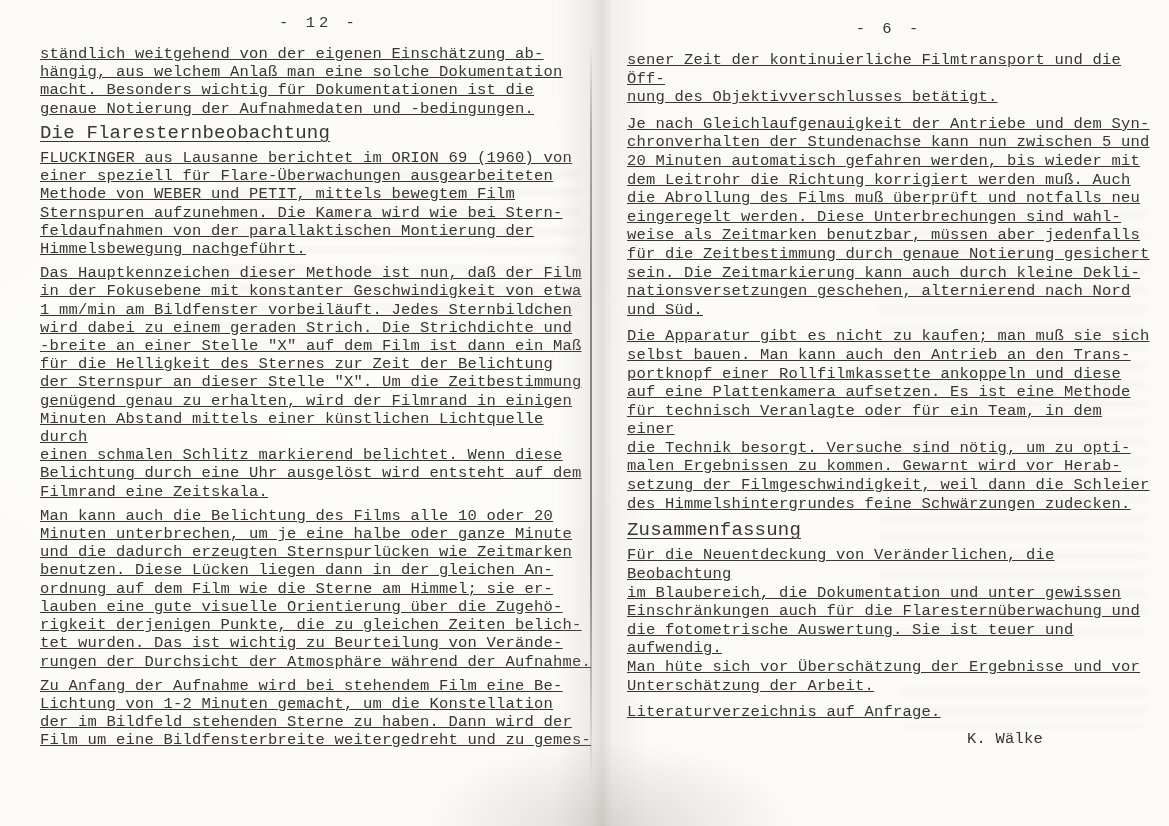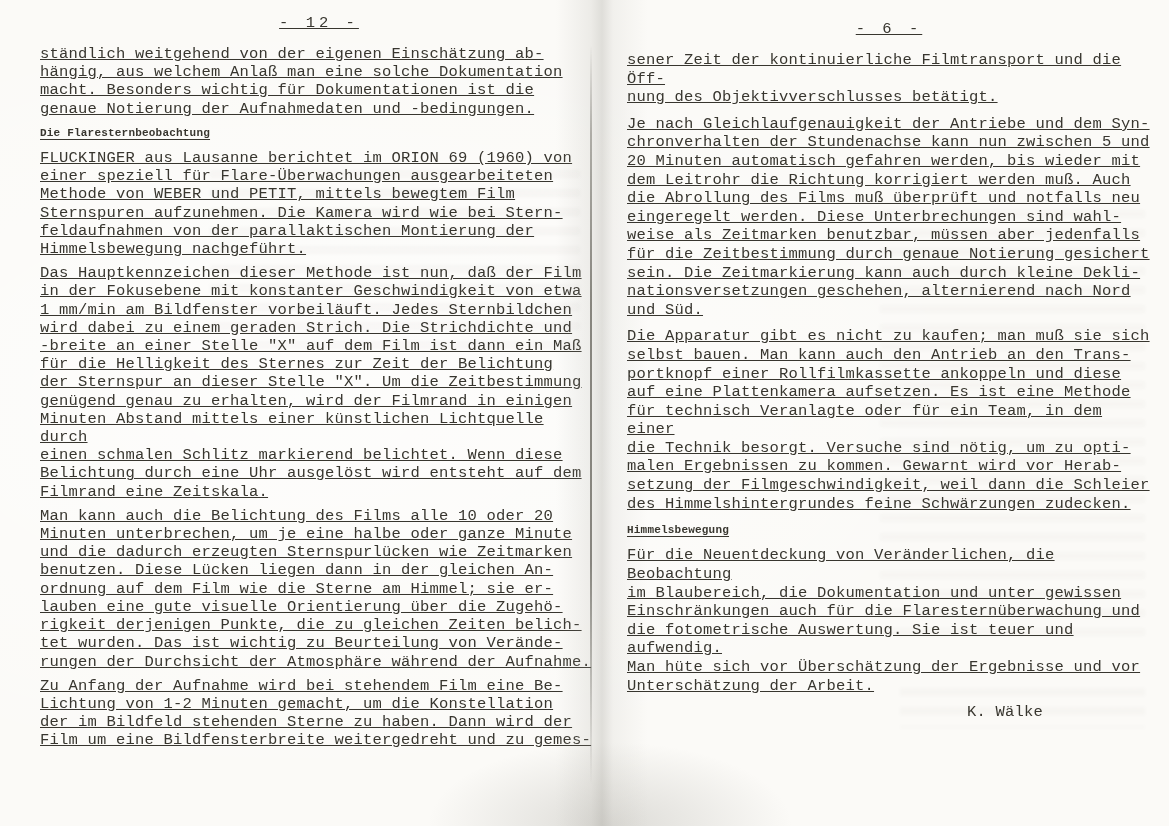--- a/index.html
+++ b/index.html
@@ -29,34 +29,33 @@
   }
   .page-left  { left: 40px;  width: 558px; }
   .page-right { left: 627px; width: 524px; top: 20px; }
 
   .page-num {
     text-align: center;
     font-size: 15.5px;
     letter-spacing: 4px;
     margin: 0 0 13px 0;
     white-space: pre;
-    text-decoration: underline;
   }
   .para {
     white-space: pre-line;
     font-size: 15.5px;
     line-height: 18.2px;
     margin: 0 0 6px 0;
     letter-spacing: 0.2px;
     text-decoration: underline;
   }
   .page-right .para { line-height: 18.6px; margin-bottom: 8px; }
   .heading {
-    font-size: 11px;
-    font-weight: bold;
+    font-size: 19px;
+    font-weight: normal;
     line-height: 18.2px;
     margin: 2px 0 7px 0;
     text-decoration: underline;
     text-underline-offset: 3px;
     text-decoration-thickness: 1px;
     letter-spacing: 0.2px;
   }
   .signature {
     font-size: 15.5px;
     line-height: 18.6px;
@@ -182,23 +181,24 @@
 und Süd.</p>
     <p class="para">Die Apparatur gibt es nicht zu kaufen; man muß sie sich
 selbst bauen. Man kann auch den Antrieb an den Trans-
 portknopf einer Rollfilmkassette ankoppeln und diese
 auf eine Plattenkamera aufsetzen. Es ist eine Methode
 für technisch Veranlagte oder für ein Team, in dem einer
 die Technik besorgt. Versuche sind nötig, um zu opti-
 malen Ergebnissen zu kommen. Gewarnt wird vor Herab-
 setzung der Filmgeschwindigkeit, weil dann die Schleier
 des Himmelshintergrundes feine Schwärzungen zudecken.</p>
-    <h2 class="heading">Himmelsbewegung</h2>
+    <h2 class="heading">Zusammenfassung</h2>
     <p class="para">Für die Neuentdeckung von Veränderlichen, die Beobachtung
 im Blaubereich, die Dokumentation und unter gewissen
 Einschränkungen auch für die Flaresternüberwachung und
 die fotometrische Auswertung. Sie ist teuer und aufwendig.
 Man hüte sich vor Überschätzung der Ergebnisse und vor
 Unterschätzung der Arbeit.</p>
+    <p class="para">Literaturverzeichnis auf Anfrage.</p>
     <div class="signature">K. Wälke</div>
   </div>
 
 </div>
 
 </body></html>

